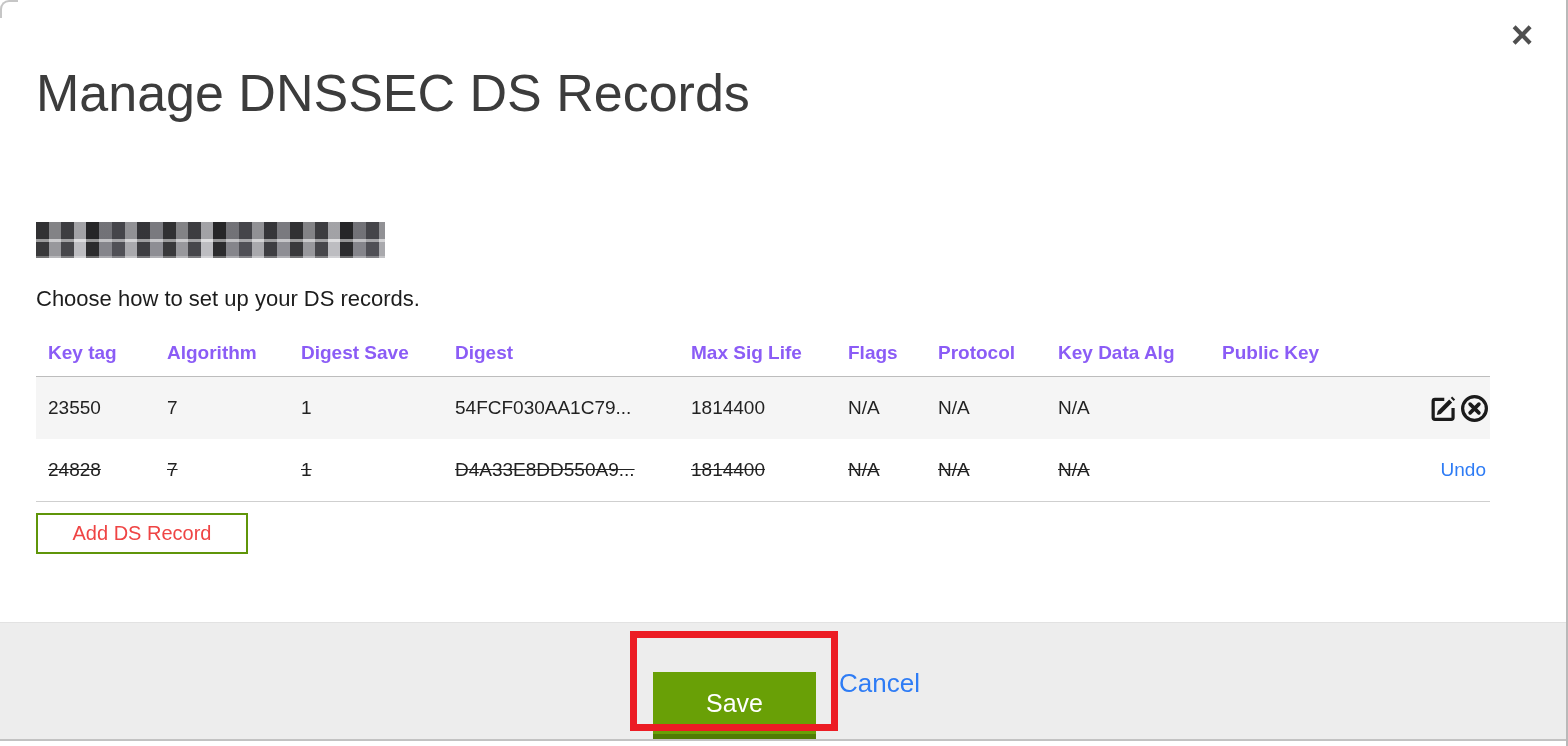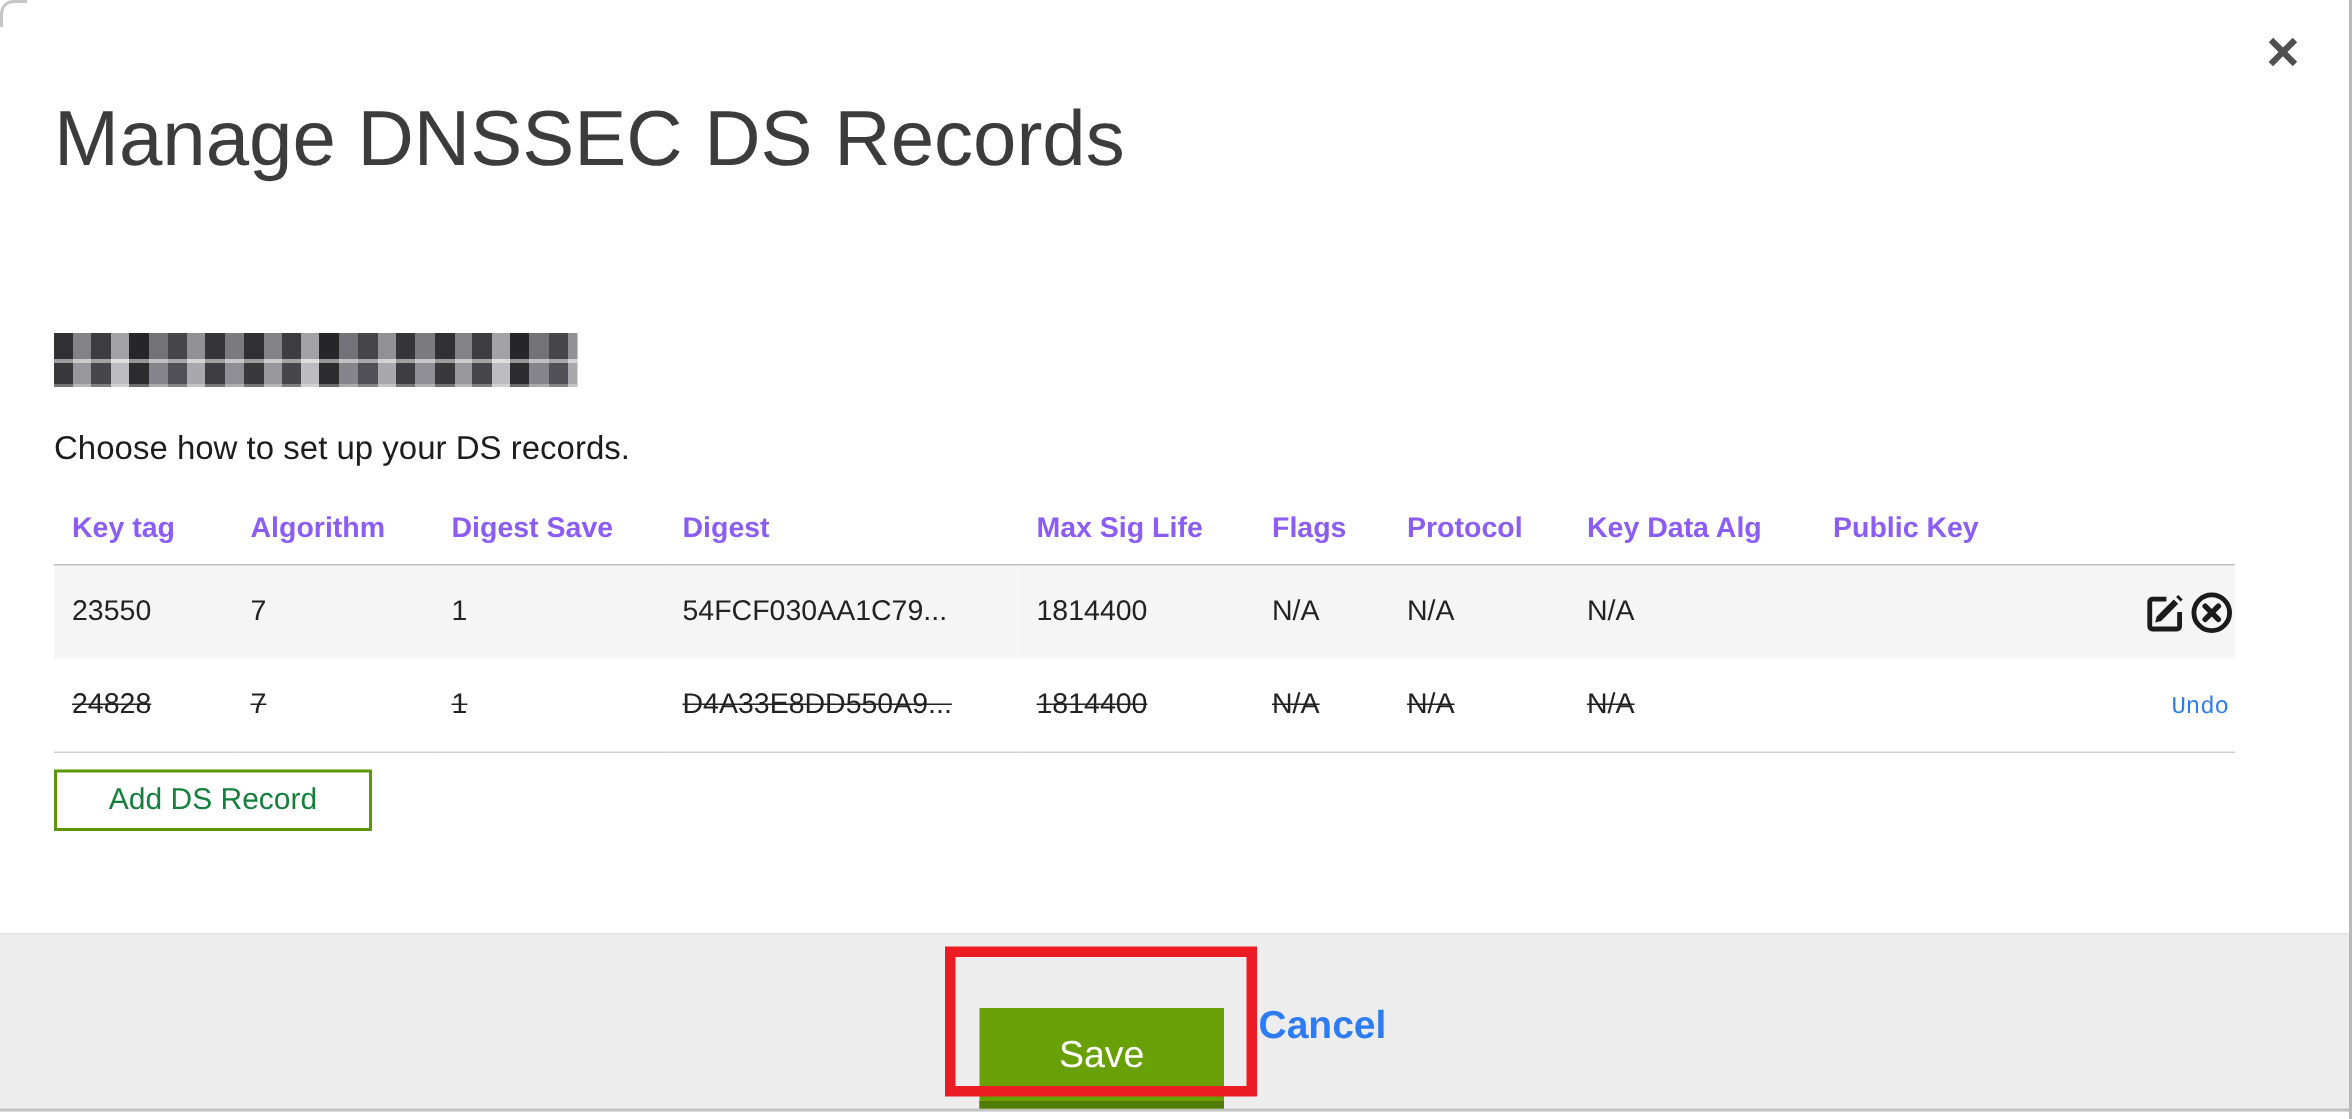--- a/index.html
+++ b/index.html
@@ -25,31 +25,31 @@
   table.ds th{font-weight:700;color:#8b5cf6;text-align:left;height:46px;padding:0 0 0 12px;
               vertical-align:middle;font-size:19px;}
   table.ds td{height:62px;padding:0 0 0 12px;vertical-align:middle;color:#222;}
   tr.row-active{background:#f5f5f5;border-top:1px solid #bdbdbd;}
   tr.row-deleted{background:#fff;border-bottom:1px solid #cfcfcf;}
   tr.row-deleted .cell-text{text-decoration:line-through;}
   td.actions{text-align:right;padding:0 8px 0 0;white-space:nowrap;}
   .icon-btn{display:inline-block;vertical-align:middle;width:31px;height:31px;
             color:#1b1b1b;background:none;border:none;padding:0;margin:0;cursor:pointer;}
   .icon-btn svg{width:31px;height:31px;display:block;}
-  .undo-link{font-size:16px;text-decoration:none;cursor:pointer;padding-right:4px;font-family:Liberation Mono, monospace;}
+  .undo-link{font-size:19px;text-decoration:none;cursor:pointer;padding-right:4px;}
   .add-btn{position:absolute;left:36px;top:513px;width:212px;height:41px;background:#fff;
-           border:2px solid #5f9509;color:#15803d;font-size:20px;cursor:pointer;
+           border:2px solid #5f9509;color:#ef4444;font-size:20px;cursor:pointer;
            box-sizing:border-box;font-family:"Liberation Sans","DejaVu Sans",sans-serif;}
   .footer{position:absolute;left:0;top:622px;width:1566px;height:116px;background:#ededed;
           border-top:1px solid #e2e2e2;border-bottom:2px solid #c2c2c2;box-sizing:content-box;}
   .save-btn{position:absolute;left:653px;top:672px;width:163px;height:67px;background:#69a006;
             border:none;border-bottom:5px solid #507c05;color:#fff;font-size:25px;cursor:pointer;
             box-sizing:border-box;font-family:"Liberation Sans","DejaVu Sans",sans-serif;}
   .cancel-link{position:absolute;left:839px;top:668px;font-size:26px;cursor:pointer;
-               text-decoration:none;font-weight:bold;}
+               text-decoration:none;}
   .annotation-box{position:absolute;left:630px;top:631px;width:208px;height:100px;
                   border:7px solid #ec1c24;box-sizing:border-box;pointer-events:none;}
   .link-blue{color:#2e7cf5;}
 </style>
 </head>
 <body>
 
 <div class="page">
   <div class="corner-tl"></div>
 

